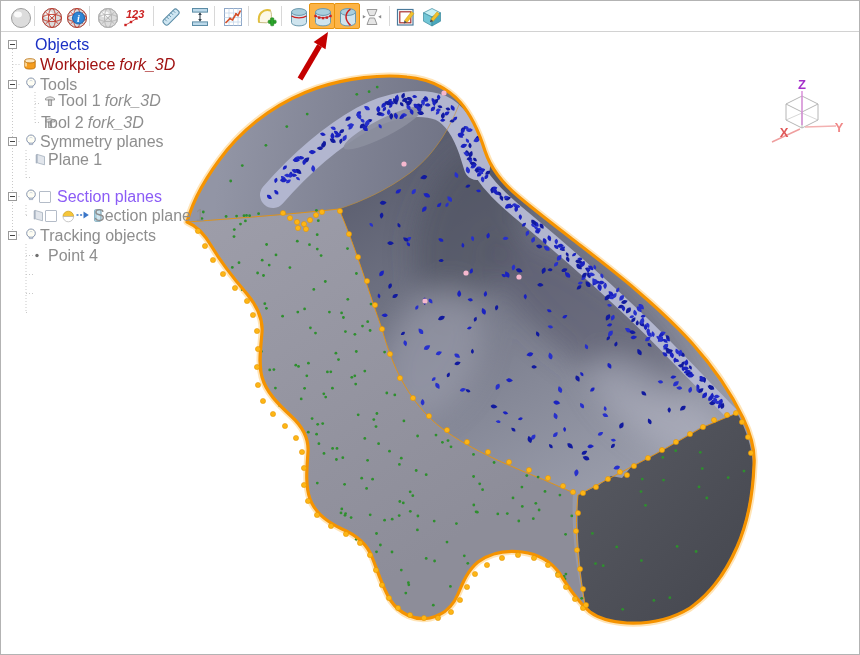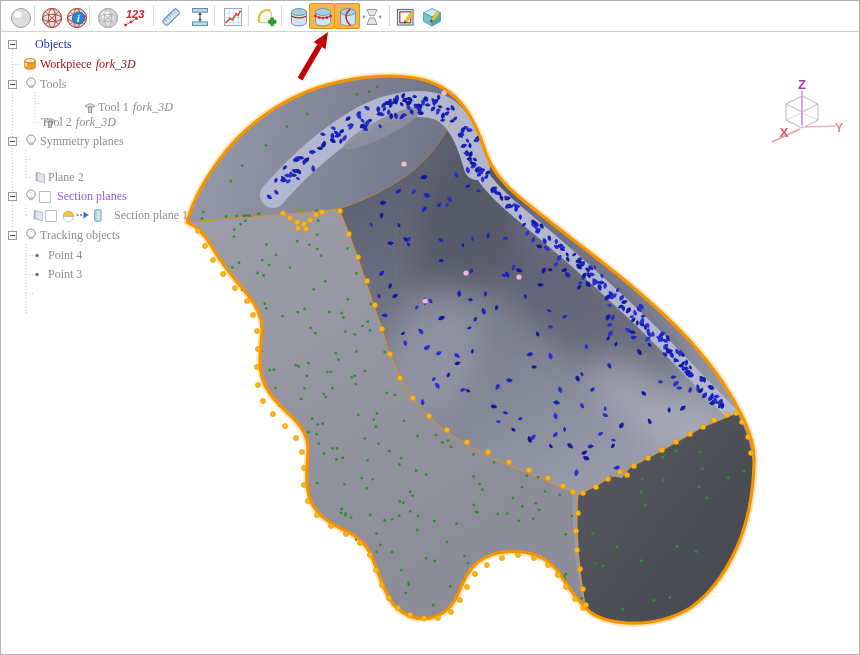--- a/index.html
+++ b/index.html
@@ -13,21 +13,21 @@
   #toolbar{
     position:absolute;left:0;top:0;width:858px;height:30px;background:#ffffff;
     border-bottom:1px solid #d2d2d2;z-index:3;
   }
   .tb-btn{position:absolute;top:2px;width:26px;height:26px;border:1px solid transparent;
     border-radius:2px;box-sizing:border-box;}
   .tb-btn svg{position:absolute;left:0;top:0;}
   .tb-sep{position:absolute;top:5px;width:1px;height:20px;background:#d8d8d8;}
   #tree{position:absolute;left:0;top:0;width:230px;height:340px;z-index:2;}
   #tree-lines{position:absolute;left:0;top:0;}
-  .trow{position:absolute;left:0;height:19px;width:230px;font-size:12px;line-height:19px;font-family:Liberation Serif, serif;}
+  .trow{position:absolute;left:0;height:19px;width:230px;font-size:16px;line-height:19px;}
   .trow .lbl{position:absolute;top:0;white-space:nowrap;}
   .trow .sfx{font-style:italic;margin-left:4px;}
   .ticon{position:absolute;top:1px;}
   .expander{position:absolute;top:5px;width:9px;height:9px;background:#fff;border:1px solid #9a9a9a;box-sizing:border-box;}
   .expander:after{content:"";position:absolute;left:1px;top:3px;width:5px;height:1px;background:#444;}
   .tchk{position:absolute;top:3.5px;width:12px;height:12px;background:#fff;border:1px solid #b4bcc8;border-radius:1px;box-sizing:border-box;}
 </style>
 </head>
 <body>
 
@@ -845,21 +845,21 @@
       </div>
       <div class="trow" style="top: 74px;">
         <div class="expander" style="left: 7px;"></div>
         <span class="ticon" style="left: 22px;"><svg width="16" height="16" viewBox="0 0 16 16">
             <circle cx="8" cy="6.3" r="4.3" fill="#fffef4" stroke="#8593ad"></circle>
             <path d="M6.3,10 H9.7 V11.6 H6.3 Z" fill="#cdd5e0" stroke="#8593ad" stroke-width=".6"></path>
             <path d="M6.5,5 Q8,3.8 9.5,5" fill="none" stroke="#c8d0dc" stroke-width=".8"></path>
           </svg></span>
         <span class="lbl" style="left: 39px; color: rgb(142, 142, 142); text-align: center;"><span>Tools</span></span>
       </div>
-      <div class="trow" style="top: 97px; margin-left: 40px;">
+      <div class="trow" style="top: 90px;">
         <span class="ticon" style="left: 41px;"><svg width="16" height="16" viewBox="0 0 16 16">
             <path d="M3.5,6.5 Q8,3 12.5,6.5 L12.5,8 L3.5,8 Z" fill="#e2e2e2" stroke="#808080" stroke-width=".7"></path>
             <rect x="6.3" y="8" width="3.4" height="5.5" fill="#d0d0d0" stroke="#808080" stroke-width=".7"></rect>
           </svg></span>
         <span class="lbl" style="left: 57px; color: rgb(142, 142, 142);"><span>Tool 1</span><span class="sfx">fork_3D</span></span>
       </div>
       <div class="trow" style="top: 112px;">
         <span class="ticon" style="left: 41px;"><svg width="16" height="16" viewBox="0 0 16 16">
             <path d="M3.5,6.5 Q8,3 12.5,6.5 L12.5,8 L3.5,8 Z" fill="#e2e2e2" stroke="#808080" stroke-width=".7"></path>
             <rect x="6.3" y="8" width="3.4" height="5.5" fill="#d0d0d0" stroke="#808080" stroke-width=".7"></rect>
@@ -868,26 +868,26 @@
       </div>
       <div class="trow" style="top: 131px;">
         <div class="expander" style="left: 7px;"></div>
         <span class="ticon" style="left: 22px;"><svg width="16" height="16" viewBox="0 0 16 16">
             <circle cx="8" cy="6.3" r="4.3" fill="#fffef4" stroke="#8593ad"></circle>
             <path d="M6.3,10 H9.7 V11.6 H6.3 Z" fill="#cdd5e0" stroke="#8593ad" stroke-width=".6"></path>
             <path d="M6.5,5 Q8,3.8 9.5,5" fill="none" stroke="#c8d0dc" stroke-width=".8"></path>
           </svg></span>
         <span class="lbl" style="left: 39px; color: rgb(142, 142, 142);"><span>Symmetry planes</span></span>
       </div>
-      <div class="trow" style="top: 167px;">
+      <div class="trow" style="top: 149px;">
         <span class="ticon" style="left: 31px;"><svg width="16" height="16" viewBox="0 0 16 16">
             <polygon points="4,3.8 5.2,3.4 5.2,11.8 4,12.2" fill="#b8c0cc" stroke="#9aa6b5" stroke-width=".5"></polygon>
             <polygon points="5.2,3.4 12.5,5.6 12.5,13.8 5.2,11.8" fill="#e2e6ec" stroke="#9aa6b5" stroke-width=".7"></polygon>
           </svg></span>
-        <span class="lbl" style="left: 47px; color: rgb(142, 142, 142);"><span>Plane 2</span></span>
+        <span class="lbl" style="left: 47px; color: rgb(142, 142, 142);"><span>Plane 1</span></span>
       </div>
       <div class="trow" style="top: 186px;">
         <div class="expander" style="left: 7px;"></div>
         <span class="ticon" style="left: 22px;"><svg width="16" height="16" viewBox="0 0 16 16">
             <circle cx="8" cy="6.3" r="4.3" fill="#fffef4" stroke="#8593ad"></circle>
             <path d="M6.3,10 H9.7 V11.6 H6.3 Z" fill="#cdd5e0" stroke="#8593ad" stroke-width=".6"></path>
             <path d="M6.5,5 Q8,3.8 9.5,5" fill="none" stroke="#c8d0dc" stroke-width=".8"></path>
           </svg></span>
         <div class="tchk" style="left: 38px;"></div>
         <span class="lbl" style="left: 56px; color: #8b5cf6;"><span>Section planes</span></span>
@@ -903,42 +903,36 @@
             <path d="M3,9.5 A5.3,5.3 0 0 0 13.6,9.5 Z" fill="#fff" stroke="#b0b0b0" stroke-width=".7"></path>
           </svg></span>
         <span class="ticon" style="left: 74px;"><svg width="16" height="16" viewBox="0 0 16 16">
             <line x1="1.5" y1="8" x2="8.5" y2="8" stroke="#3a76c8" stroke-width="1.4" stroke-dasharray="2,1.6"></line>
             <polygon points="8.5,4.6 13.8,8 8.5,11.4" fill="#3a76c8"></polygon>
           </svg></span>
         <span class="ticon" style="left: 89px;"><svg width="16" height="16" viewBox="0 0 16 16">
             <rect x="4.5" y="2.8" width="6.5" height="11.4" rx="1" fill="#cfe6ef" stroke="#6b98ad"></rect>
             <rect x="4.5" y="2.8" width="2.2" height="11.4" fill="#a9cfde"></rect>
           </svg></span>
-        <span class="lbl" style="left: 113px; color: rgb(142, 142, 142);"><span>Section plane 1</span></span>
+        <span class="lbl" style="left: 93px; color: rgb(142, 142, 142);"><span>Section plane 1</span></span>
       </div>
       <div class="trow" style="top: 225px; padding-left: 40px;">
         <div class="expander" style="left: 7px;"></div>
         <span class="ticon" style="left: 22px;"><svg width="16" height="16" viewBox="0 0 16 16">
             <circle cx="8" cy="6.3" r="4.3" fill="#fffef4" stroke="#8593ad"></circle>
             <path d="M6.3,10 H9.7 V11.6 H6.3 Z" fill="#cdd5e0" stroke="#8593ad" stroke-width=".6"></path>
             <path d="M6.5,5 Q8,3.8 9.5,5" fill="none" stroke="#c8d0dc" stroke-width=".8"></path>
           </svg></span>
         <span class="lbl" style="left: 39px; color: rgb(142, 142, 142);"><span>Tracking objects</span></span>
       </div>
       <div class="trow" style="top: 245px;">
         <span class="ticon" style="left: 30px;"><svg width="16" height="16" viewBox="0 0 16 16">
             <circle cx="6" cy="8.5" r="1.7" fill="#707070"></circle>
           </svg></span>
         <span class="lbl" style="left: 47px; color: rgb(142, 142, 142);"><span>Point 4</span></span>
-      </div>
-      <div class="trow" style="top: 264px;">
-        <span class="ticon" style="left: 30px;"><svg width="16" height="16" viewBox="0 0 16 16">
-            <circle cx="6" cy="8.5" r="1.7" fill="#707070"></circle>
-          </svg></span>
-        <span class="lbl" style="left: 47px; color: rgb(142, 142, 142);"><span>Point 3</span></span>
       </div>
     </div>
   <div id="toolbar">
       <div class="tb-btn" style="left: 6px;">
         <svg width="24" height="24" viewBox="0 0 24 24" style="left:0.5px;top:0.5px">
           <circle cx="12" cy="13" r="9.5" fill="#dcdcdc" stroke="#9e9e9e"></circle>
           <ellipse cx="9" cy="9.5" rx="4" ry="3" fill="#fff" opacity=".85"></ellipse>
         </svg>
       </div>
       <div class="tb-btn" style="left: 37px;">

